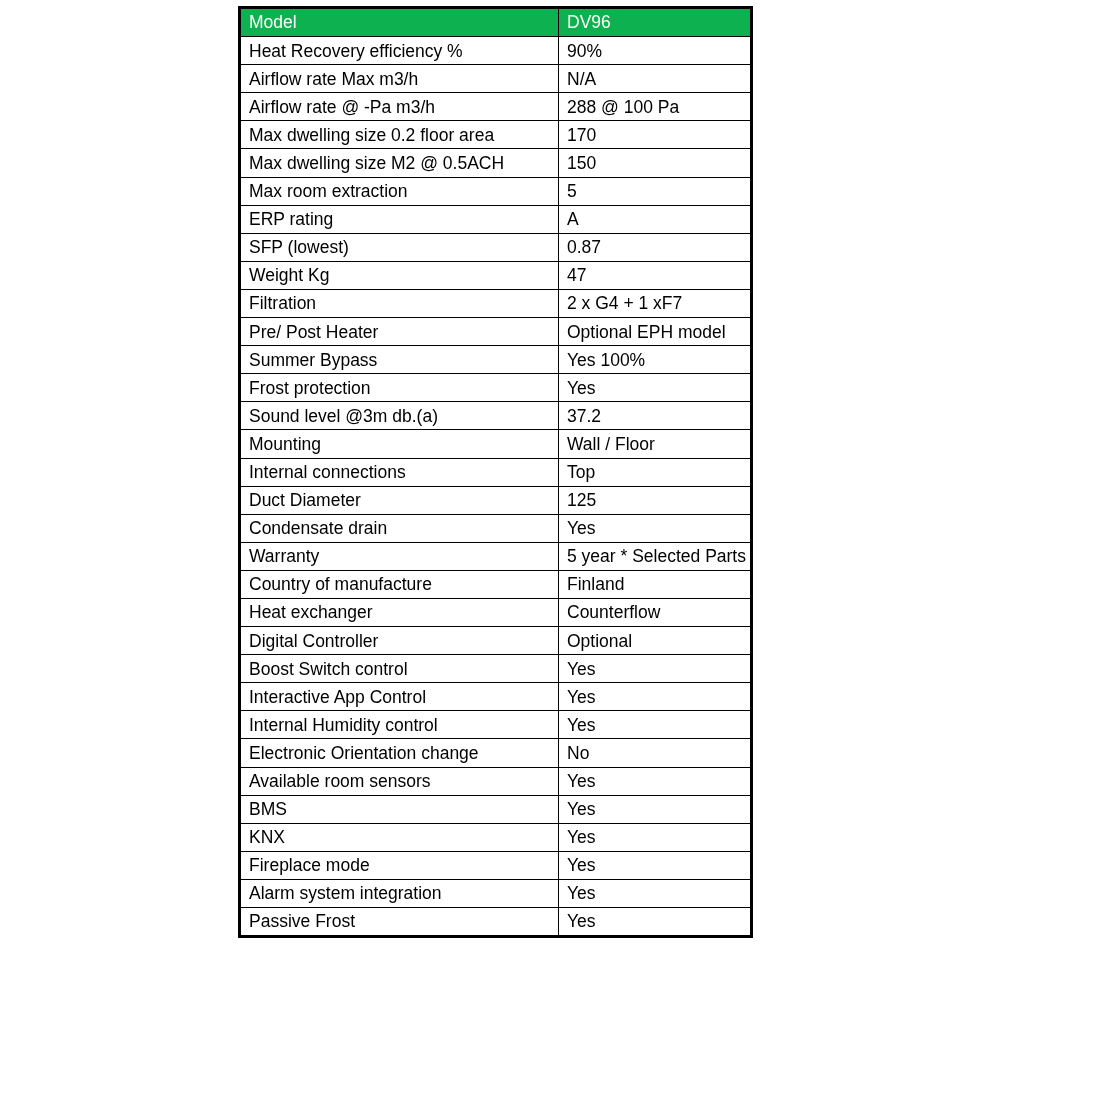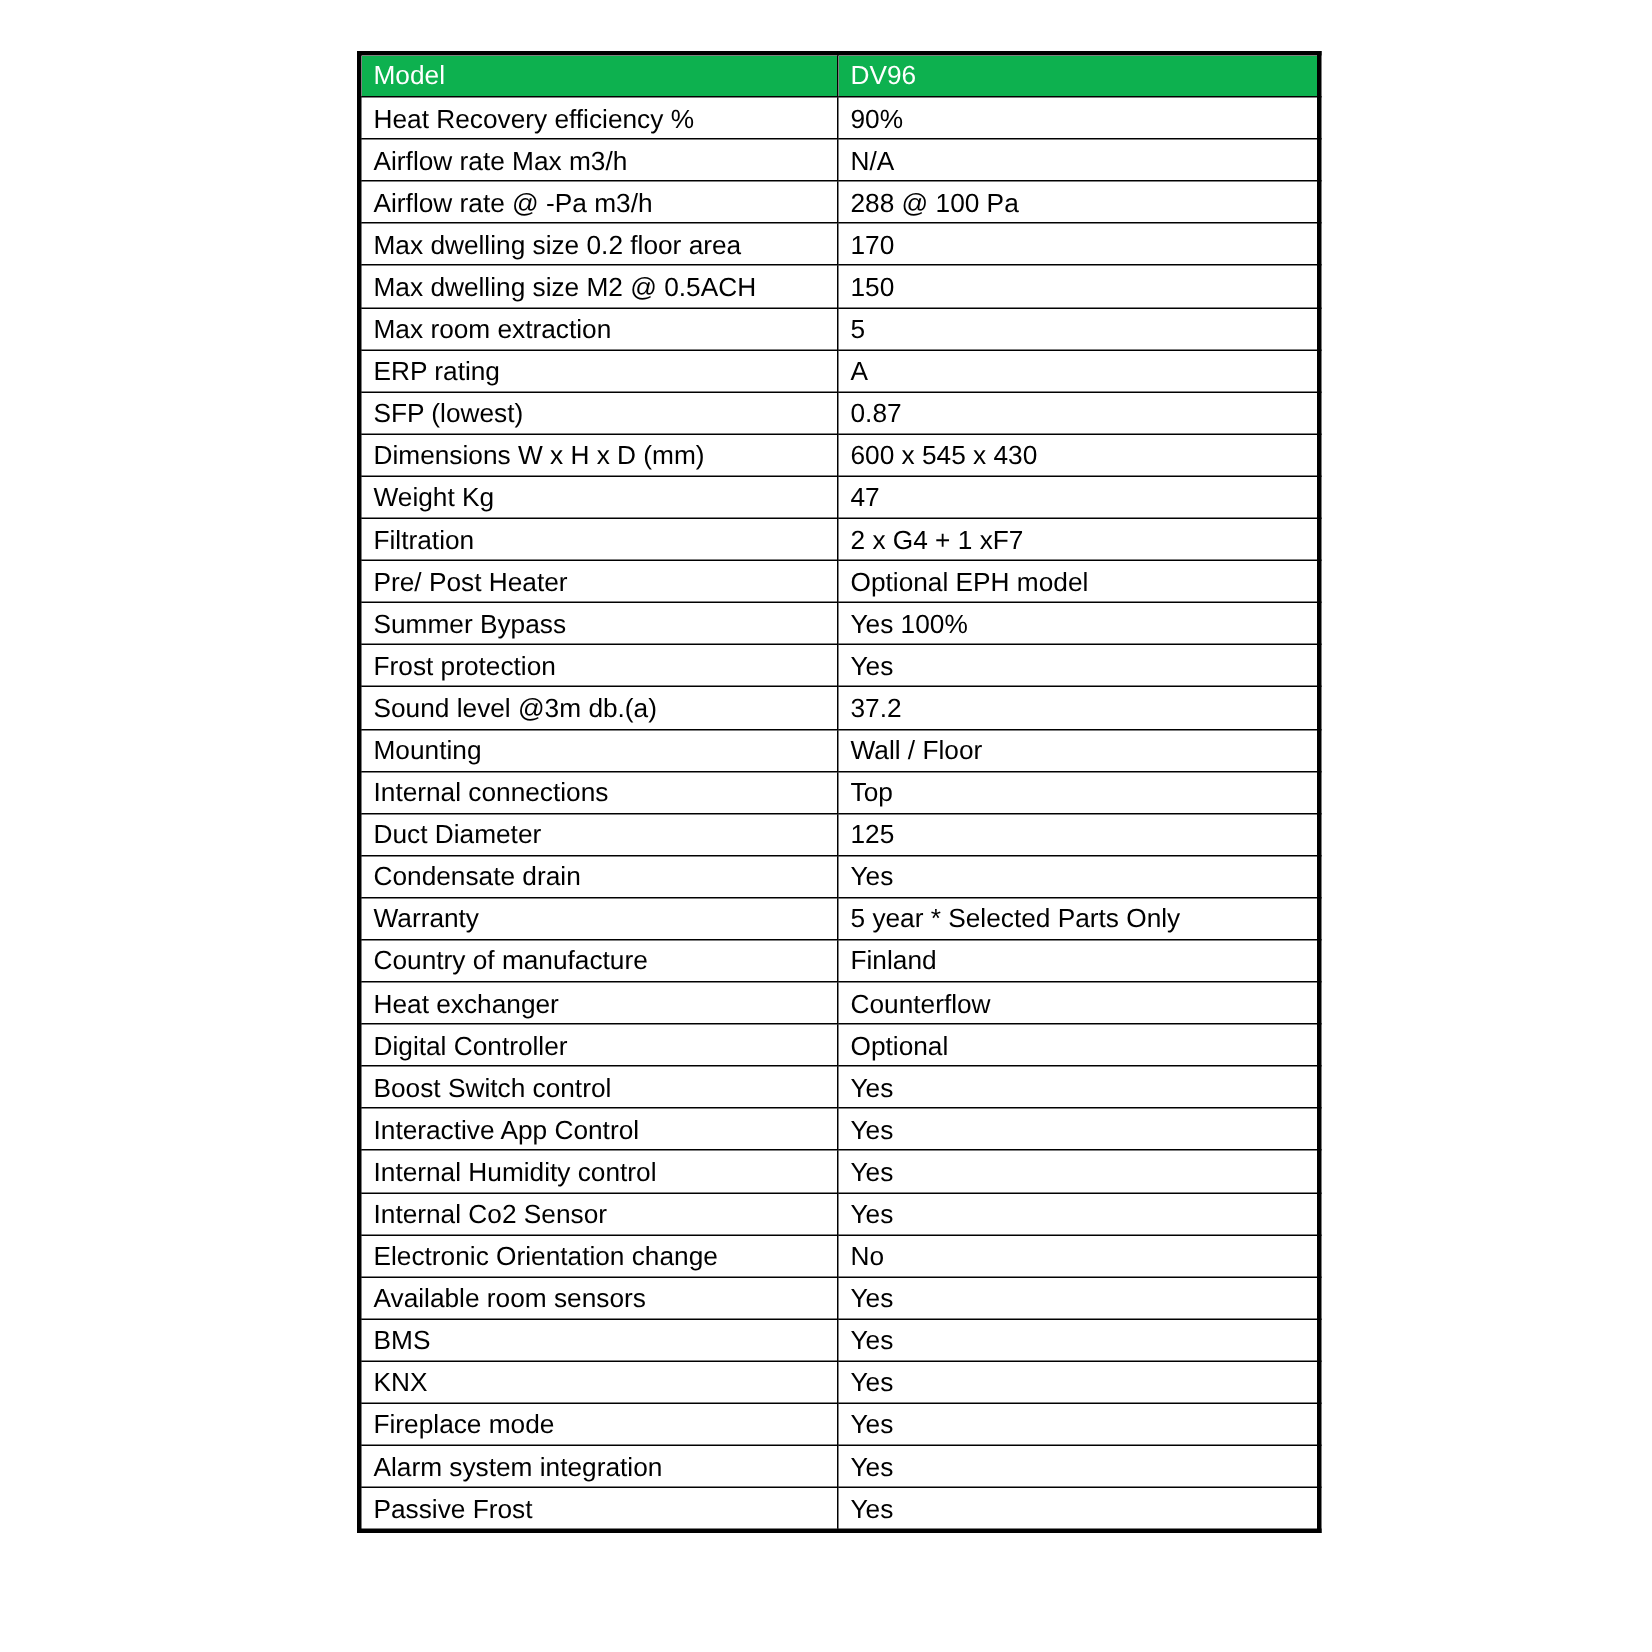--- a/index.html
+++ b/index.html
@@ -10,22 +10,22 @@
   body {
     width: 1101px;
     height: 1101px;
     position: relative;
     font-family: "Liberation Sans", sans-serif;
     -webkit-font-smoothing: antialiased;
   }
   .spec-table-wrap {
     position: absolute;
     left: 238px;
-    top: 34px;
-    width: 643px;
+    top: 6px;
+    width: 515px;
   }
   table.spec-table {
     border-collapse: collapse;
     table-layout: fixed;
     width: 100%;
     border: 3px solid var(--border-color, #000);
   }
   table.spec-table col.col-label { width: 319px; }
   table.spec-table col.col-value { width: auto; }
   table.spec-table th,
@@ -90,24 +90,20 @@
         </tr>
         <tr>
           <td>ERP rating</td>
           <td>A</td>
         </tr>
         <tr>
           <td>SFP (lowest)</td>
           <td>0.87</td>
         </tr>
         <tr>
-          <td>Dimensions W x H x D (mm)</td>
-          <td>600 x 545 x 430</td>
-        </tr>
-        <tr>
           <td>Weight Kg</td>
           <td>47</td>
         </tr>
         <tr>
           <td>Filtration</td>
           <td>2 x G4 + 1 xF7</td>
         </tr>
         <tr>
           <td>Pre/ Post Heater</td>
           <td>Optional EPH model</td>
@@ -162,24 +158,20 @@
         </tr>
         <tr>
           <td>Interactive App Control</td>
           <td>Yes</td>
         </tr>
         <tr>
           <td>Internal Humidity control</td>
           <td>Yes</td>
         </tr>
         <tr>
-          <td>Internal Co2 Sensor</td>
-          <td>Yes</td>
-        </tr>
-        <tr>
           <td>Electronic Orientation change</td>
           <td>No</td>
         </tr>
         <tr>
           <td>Available room sensors</td>
           <td>Yes</td>
         </tr>
         <tr>
           <td>BMS</td>
           <td>Yes</td>

